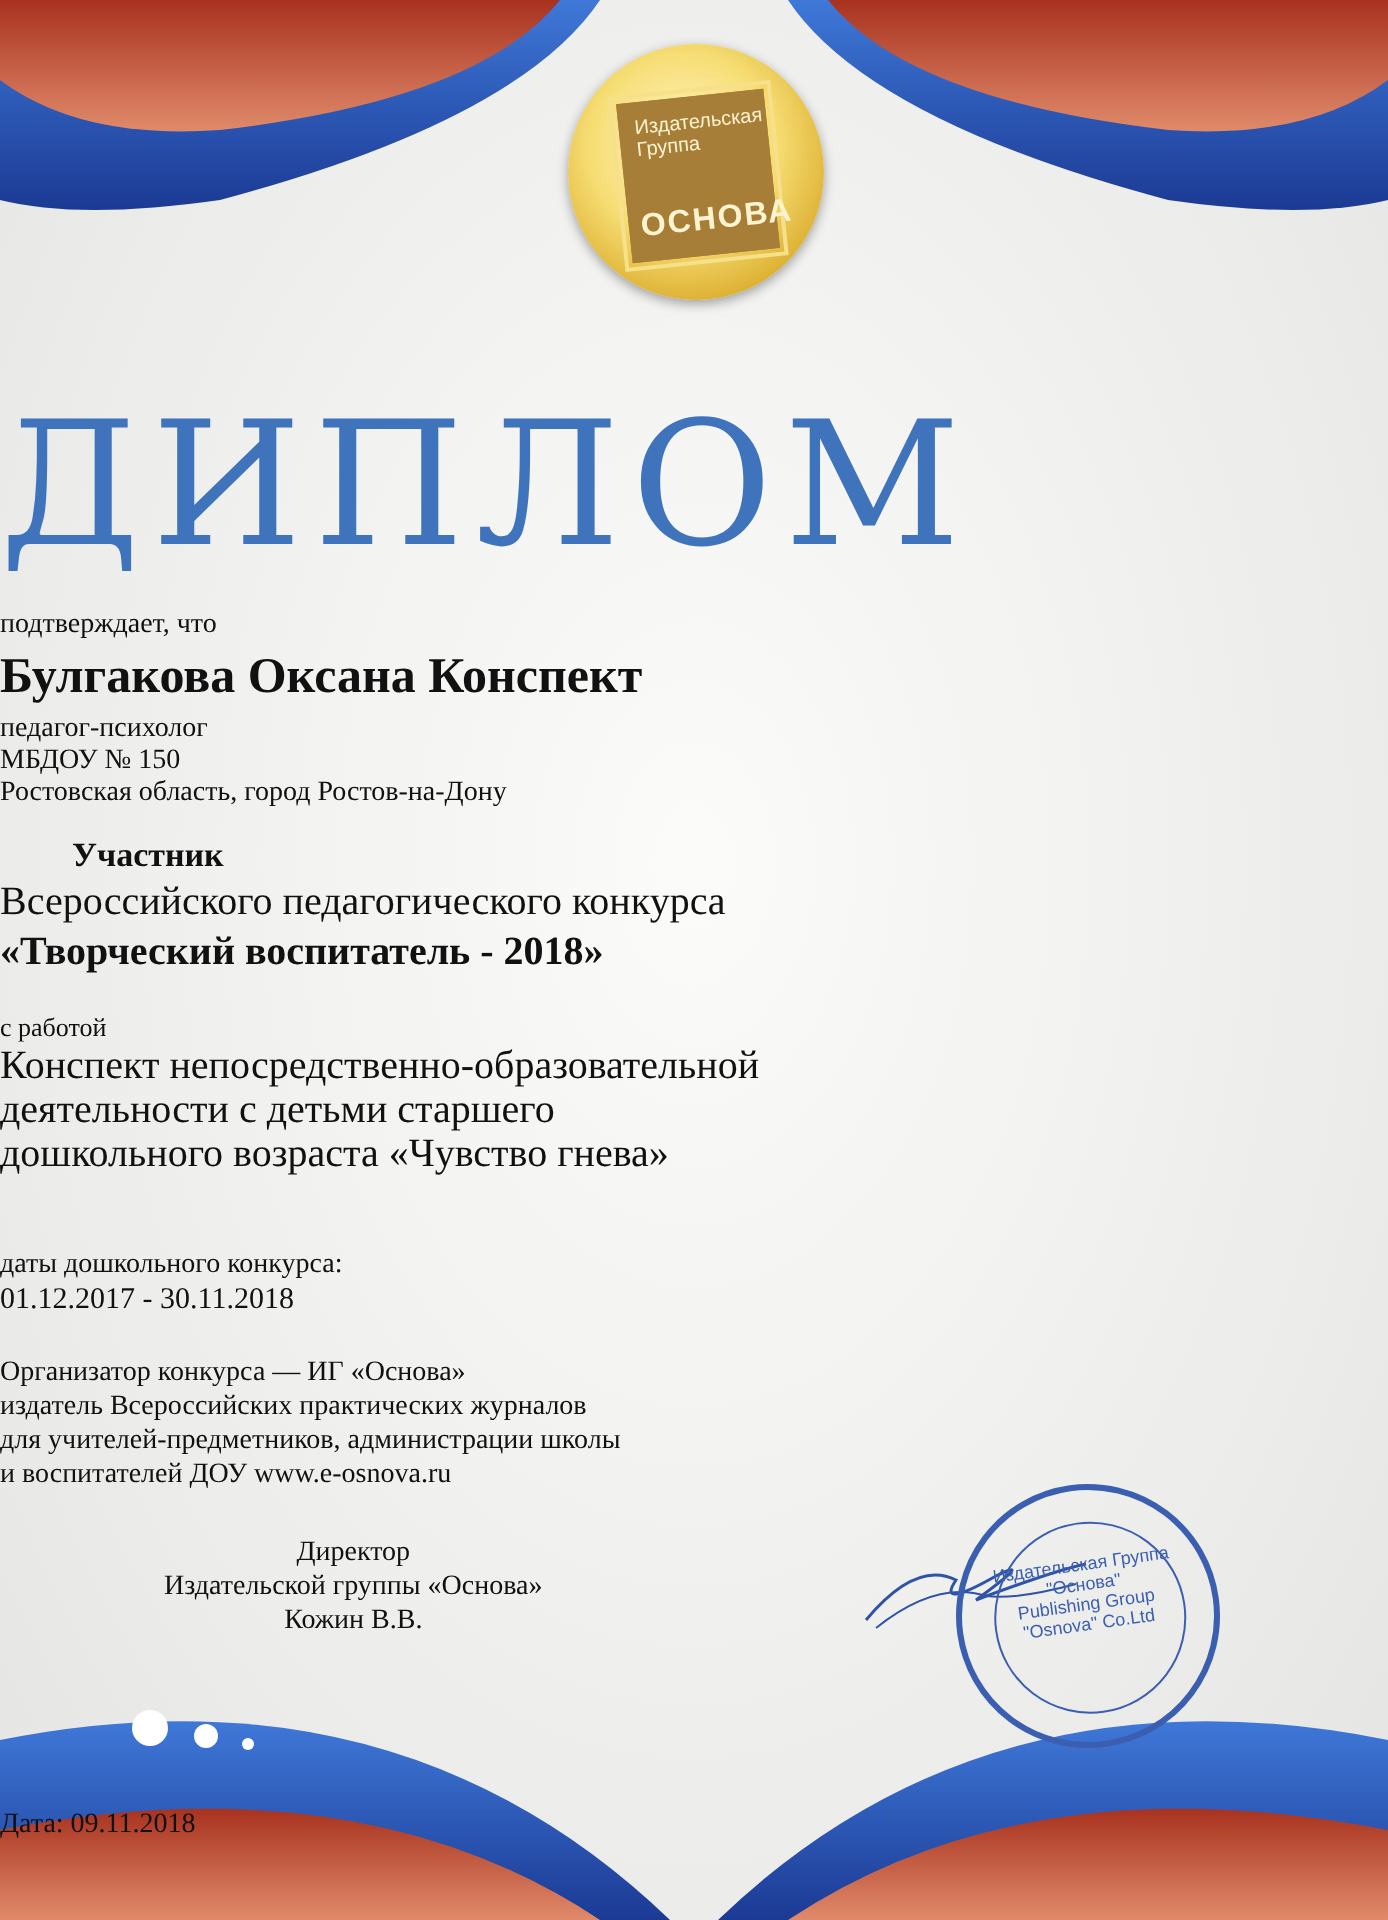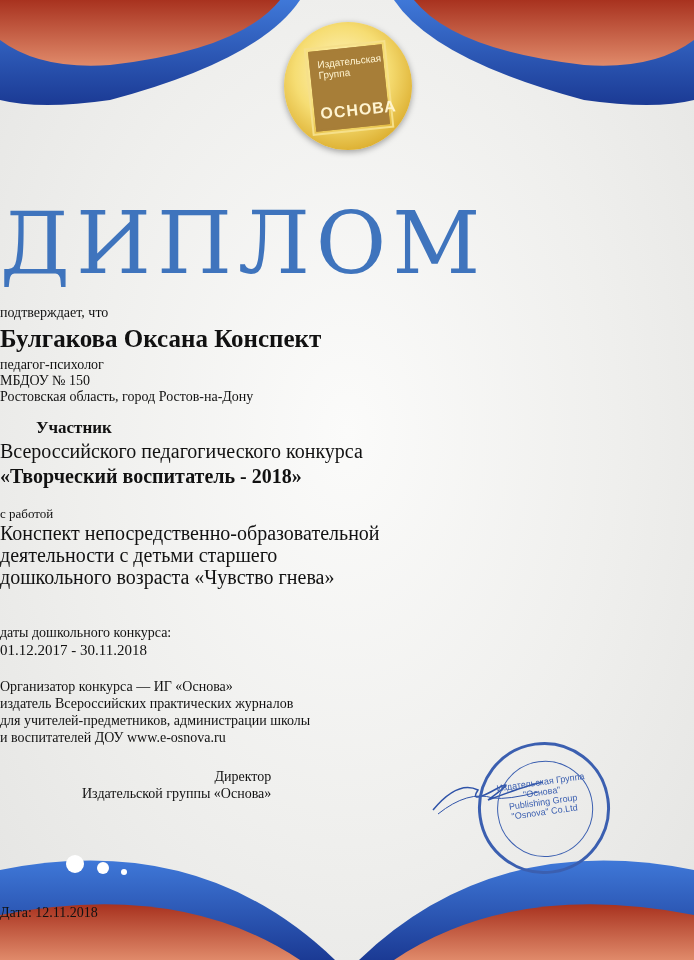--- a/index.html
+++ b/index.html
@@ -16,21 +16,21 @@
   .logo-small{position:absolute;left:6px;top:6px;font-family:"Liberation Sans",sans-serif;
     font-size:10px;line-height:11px;color:#fff4d0;text-align:left;}
   .logo-big{position:absolute;left:4px;bottom:6px;font-family:"Liberation Sans",sans-serif;
     font-size:16px;letter-spacing:1px;color:#fff4d0;font-weight:bold;}
   .title{top:193px;font-family:"DejaVu Serif",serif;font-size:86px;line-height:100px;
     color:#3f74bd;letter-spacing:6px;font-weight:normal;}
   .t14{font-size:14px;line-height:17px;}
   .t16{font-size:17px;line-height:20px;padding-left:36px;}
   .t19{font-size:20px;line-height:23px;}
   .b{font-weight:bold;}
-  .director{position:absolute;left:82px;top:768px;font-size:14px;line-height:17px;text-align:right;}
+  .director{position:absolute;left:82px;top:768px;font-size:14px;line-height:17px;text-align:center;}
   .stamp{position:absolute;left:478px;top:742px;width:132px;height:132px;border-radius:50%;
     border:3px solid #3b5fb0;box-sizing:border-box;color:#3b5fb0;transform:rotate(-8deg);
     font-family:"Liberation Sans",sans-serif;}
   .stamp-inner{position:absolute;left:16px;top:16px;width:94px;height:94px;border-radius:50%;
     border:1.5px solid #3b5fb0;}
   .stamp-text{position:absolute;left:0;top:32px;width:100%;text-align:center;font-size:9px;line-height:10px;}
   .serial{top:905px;font-size:14px;line-height:16px;}
 </style>
 </head>
 <body>
@@ -94,32 +94,33 @@
 <div class="abs t14" style="top:642px;font-size:15px">01.12.2017 - 30.11.2018</div>
 
 <div class="abs t14" style="top:678px">Организатор конкурса — ИГ «Основа»</div>
 <div class="abs t14" style="top:695px">издатель Всероссийских практических журналов</div>
 <div class="abs t14" style="top:712px">для учителей-предметников, администрации школы</div>
 <div class="abs t14" style="top:729px">и воспитателей ДОУ www.e-osnova.ru</div>
 
 <div class="director">
   <div>Директор</div>
   <div>Издательской группы «Основа»</div>
+  <div>Кожин В.В.</div>
 </div>
 
 <svg style="position:absolute;left:428px;top:770px;width:120px;height:50px" viewBox="0 0 120 50">
   <path d="M5,40 Q30,10 50,20 Q40,35 70,18 Q90,8 60,30 Q100,15 115,12" stroke="#2f53a8" stroke-width="1.5" fill="none"></path>
   <path d="M10,44 Q40,20 65,28 Q80,30 110,22" stroke="#2f53a8" stroke-width="1" fill="none"></path>
 </svg>
 
 <div class="stamp">
   <div class="stamp-inner"></div>
   <div class="stamp-text">
     <div>Издательская Группа</div>
     <div>"Основа"</div>
     <div>Publishing Group</div>
     <div>"Osnova" Co.Ltd</div>
   </div>
 </div>
 
 <div class="abs serial">
-  <div>Дата: 12.11.2018</div>
+  <div>Дата: 09.11.2018</div>
 </div>
 
 </body></html>

